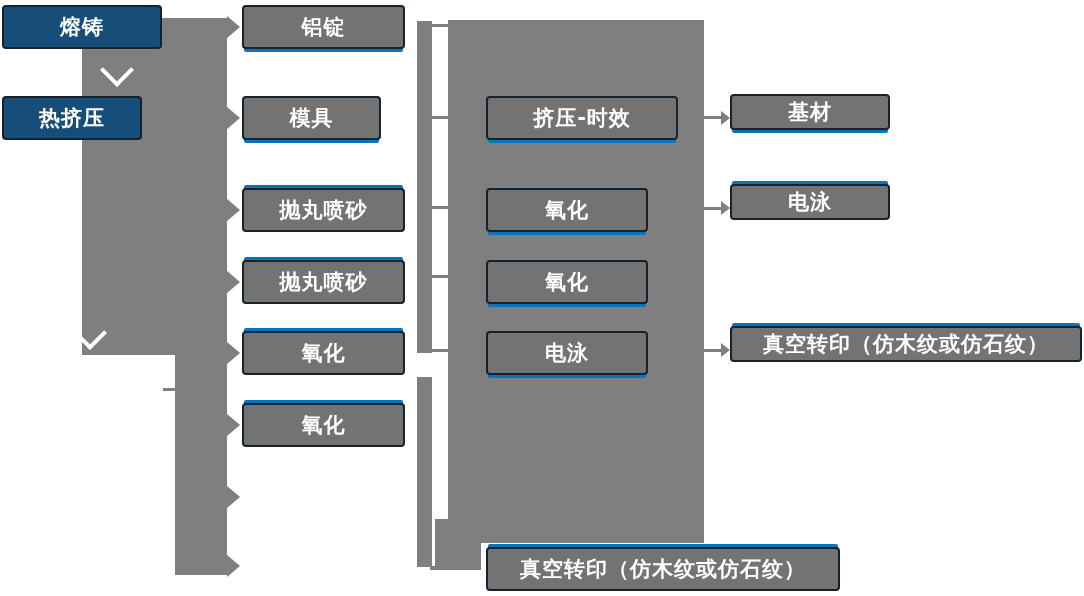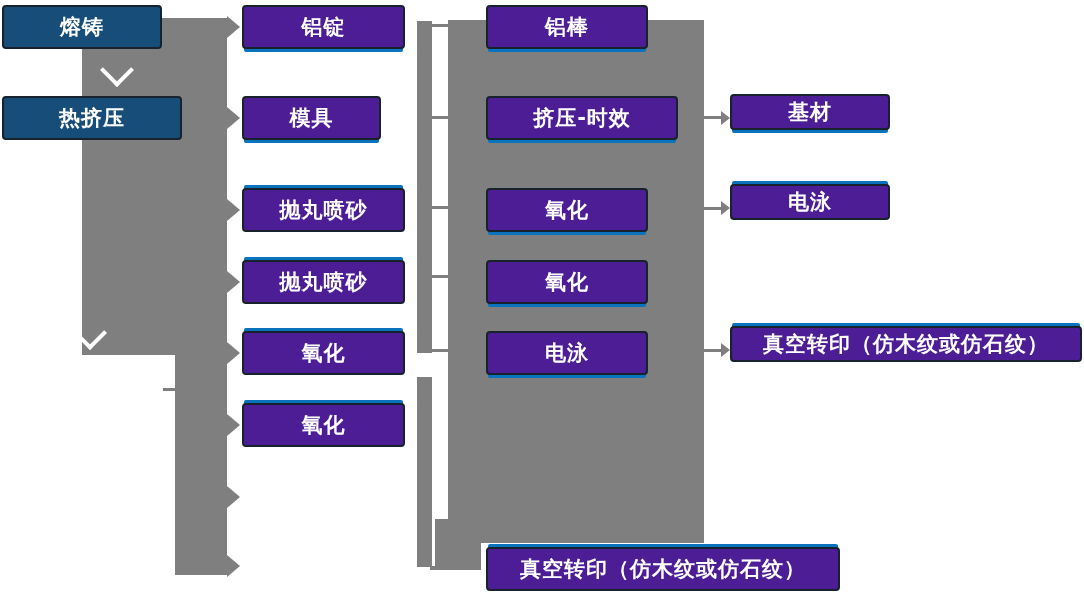--- a/index.html
+++ b/index.html
@@ -18,21 +18,21 @@
   .chev { position:absolute; width:20px; height:20px;
     border-right:4px solid #ffffff; border-bottom:4px solid #ffffff;
     transform:rotate(45deg); }
   
   .node { position:absolute; box-sizing:border-box;
     display:flex; align-items:center; justify-content:center;
     height:44px; border:2px solid #17222d; border-radius:4px;
     color:#ffffff; font-size:21px; font-weight:600; letter-spacing:1px;
     white-space:nowrap; }
   .navy { background:#174d79; }
-  .blue { background:#4c1d95; }
+  .blue { background:#737373; }
   .tall { height:36px; }
   .sh-b { box-shadow:0 5px 0 -2px #0a73be; }
   .sh-t { box-shadow:0 -5px 0 -2px #0a73be; }
 </style>
 </head>
 <body>
 
 <div class="canvas">
 
   <div class="gray" style="left:82px;  top:18px;  width:145px; height:337px"></div>
@@ -67,21 +67,21 @@
   <div class="arr-r-sm" style="left:721px; top:201px"></div>
   <div class="gray" style="left:704px; top:349px; width:17px; height:3px"></div>
   <div class="arr-r-sm" style="left:721px; top:343px"></div>
 
   <div class="chev" style="left:105px; top:58px"></div>
   <div class="chev" style="left:78px;  top:321px"></div>
 
   <div class="node navy" style="left:2px; top:5px;  width:160px">
       <span>熔铸</span>
     </div>
-  <div class="node navy" style="left:2px; top:96px; width:180px">
+  <div class="node navy" style="left:2px; top:96px; width:140px">
       <span>热挤压</span>
     </div>
 
   <div class="node blue sh-b" style="left:242px; top:5px;   width:163px">
       <span>铝锭</span>
     </div>
   <div class="node blue sh-b" style="left:242px; top:96px;  width:139px">
       <span>模具</span>
     </div>
   <div class="node blue sh-t" style="left:242px; top:188px; width:163px">
@@ -90,23 +90,20 @@
   <div class="node blue sh-t" style="left:242px; top:260px; width:163px">
       <span>抛丸喷砂</span>
     </div>
   <div class="node blue sh-t" style="left:242px; top:331px; width:163px">
       <span>氧化</span>
     </div>
   <div class="node blue sh-t" style="left:242px; top:403px; width:163px">
       <span>氧化</span>
     </div>
 
-  <div class="node blue sh-b" style="left:486px; top:5px;   width:162px">
-      <span>铝棒</span>
-    </div>
   <div class="node blue sh-b" style="left:486px; top:96px;  width:192px">
       <span>挤压-时效</span>
     </div>
   <div class="node blue sh-b" style="left:486px; top:188px; width:162px">
       <span>氧化</span>
     </div>
   <div class="node blue sh-b" style="left:486px; top:260px; width:162px">
       <span>氧化</span>
     </div>
   <div class="node blue sh-b" style="left:486px; top:331px; width:162px">

